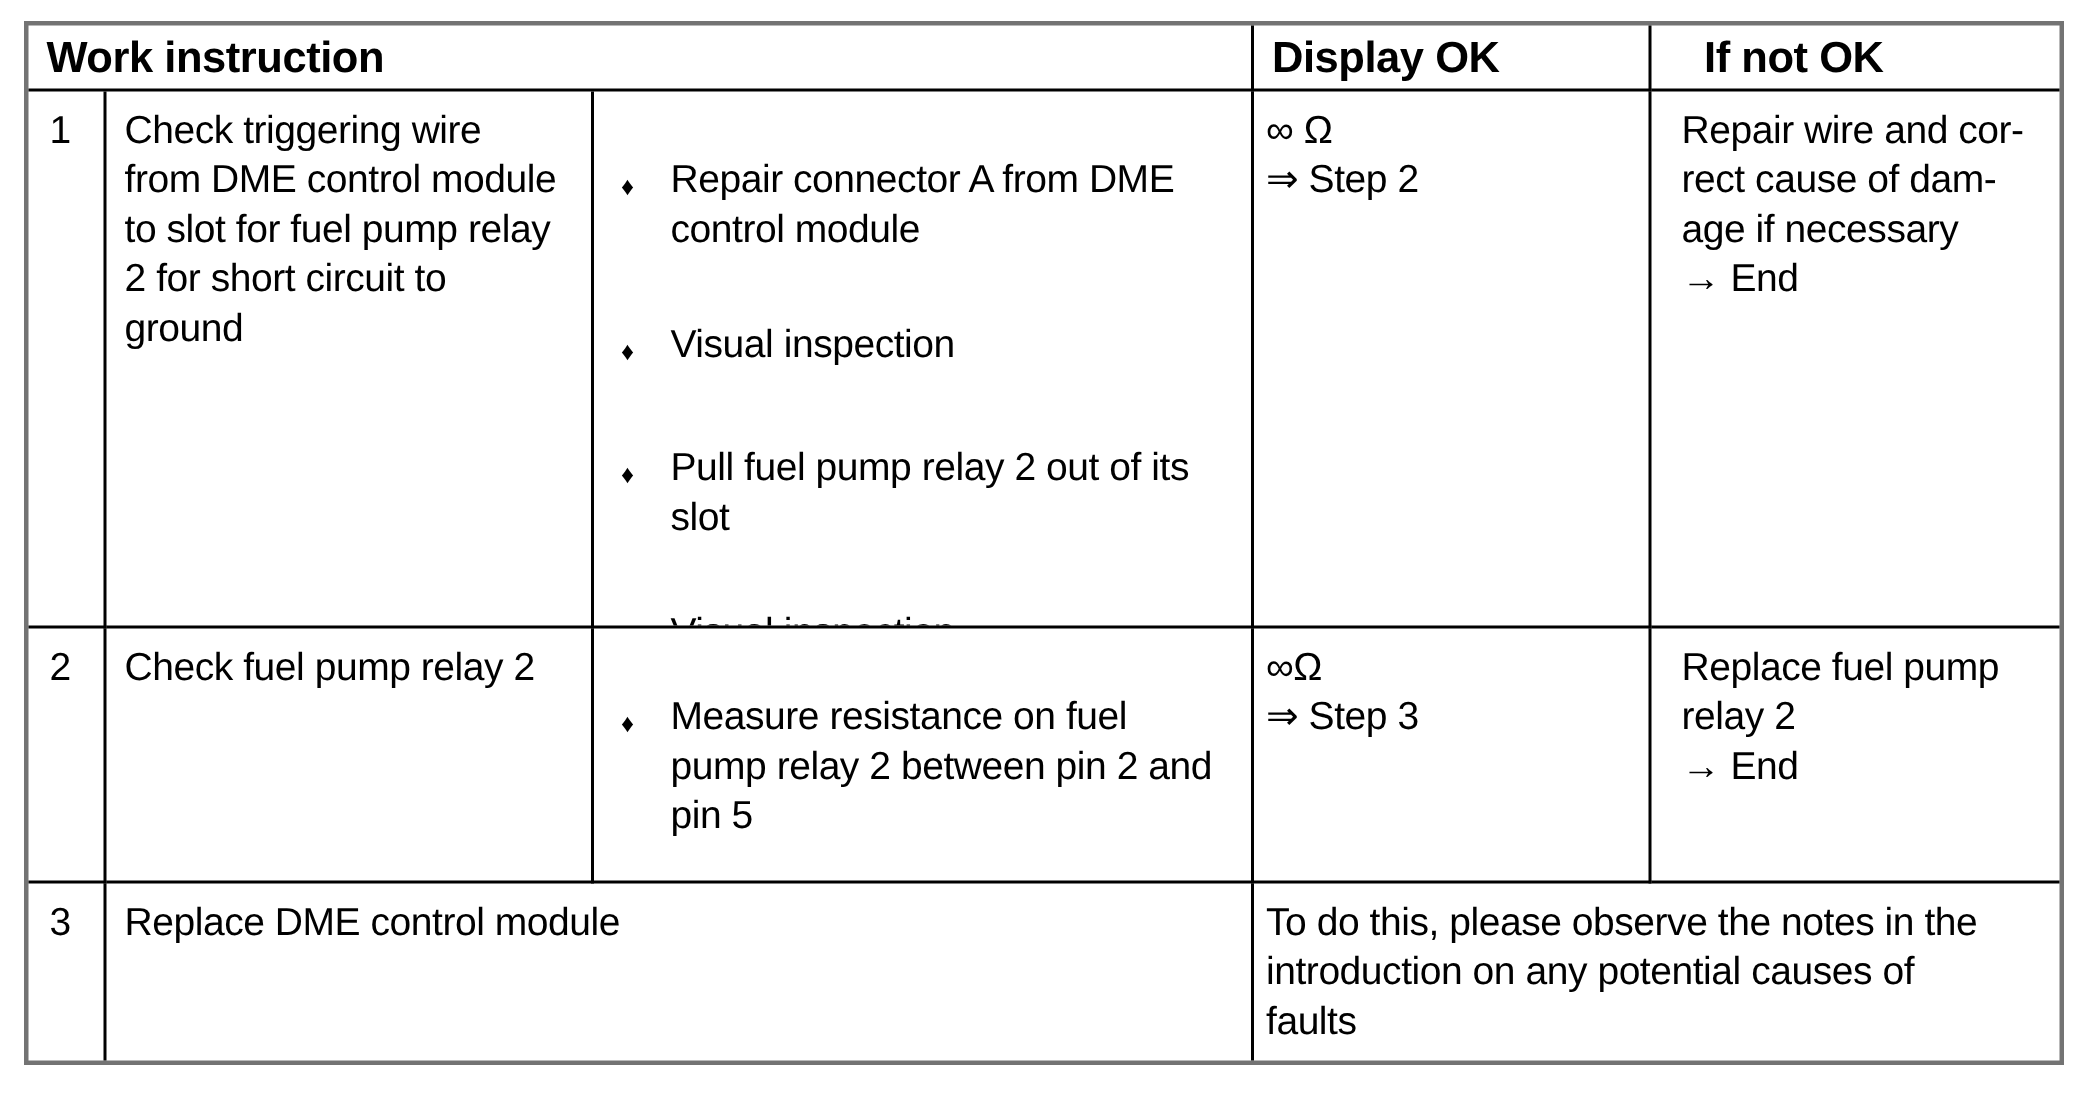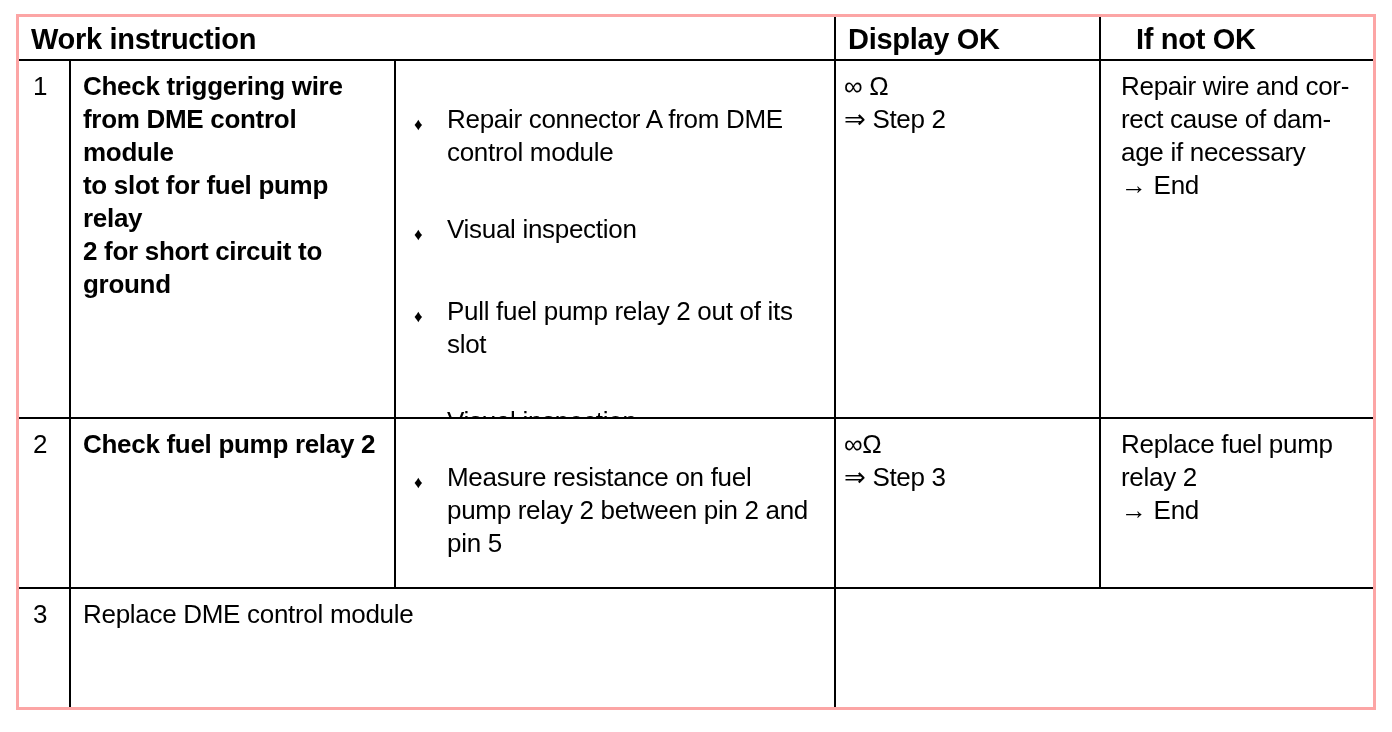--- a/index.html
+++ b/index.html
@@ -12,21 +12,21 @@
   .page {
     position: relative;
     width: 1392px; height: 732px;
     background: #ffffff;
     overflow: hidden;
   }
   .diag-table {
     position: absolute;
     left: 16px; top: 14px;
     width: 1360px; height: 696px;
-    border: 3px solid #fca5a5;
+    border: 3px solid #737373;
     display: grid;
     grid-template-columns: 52px 325px 440px 265px 1fr;
     grid-template-rows: 44px 358px 170px 1fr;
     background: #ffffff;
   }
   .cell {
     font-size: 26px;
     line-height: 33px;
     letter-spacing: -0.3px;
     padding: 9px 8px 0 12px;
@@ -43,21 +43,21 @@
   }
   .c-work  { grid-column: 1 / 4; grid-row: 1; }
   .c-dispH { grid-column: 4 / 5; grid-row: 1; }
   .c-notH  { grid-column: 5 / 6; grid-row: 1; padding-left: 35px; }
 
   .r1 { grid-row: 2; }
   .r2 { grid-row: 3; }
   .r3 { grid-row: 4; }
 
   .col1 { grid-column: 1 / 2; padding-left: 14px; }
-  .col2 { grid-column: 2 / 3; font-weight: bold; }
+  .col2 { grid-column: 2 / 3; }
   .col3 { grid-column: 3 / 4; padding-left: 18px; padding-right: 4px; }
   .col4 { grid-column: 4 / 5; padding-left: 8px; }
   .col5 { grid-column: 5 / 6; padding-left: 20px; }
   .col2-3 { grid-column: 2 / 4; }
   .col4-5 { grid-column: 4 / 6; padding-left: 8px; }
 
   .bullet-item { display: flex; white-space: normal; }
   .bullet-item + .bullet-item { margin-top: 11px; }
   .b-marker {
     flex: none;
@@ -123,15 +123,18 @@
       </div>
     </div>
     <div class="cell br bb r2 col4">∞Ω
 ⇒ Step 3</div>
     <div class="cell bb r2 col5">Replace fuel pump
 relay 2
 → End</div>
 
     <div class="cell br r3 col1">3</div>
     <div class="cell br r3 col2-3">Replace DME control module</div>
+    <div class="cell r3 col4-5">To do this, please observe the notes in the
+introduction on any potential causes of
+faults</div>
 
   </div>
 </div>
 
 </body></html>

